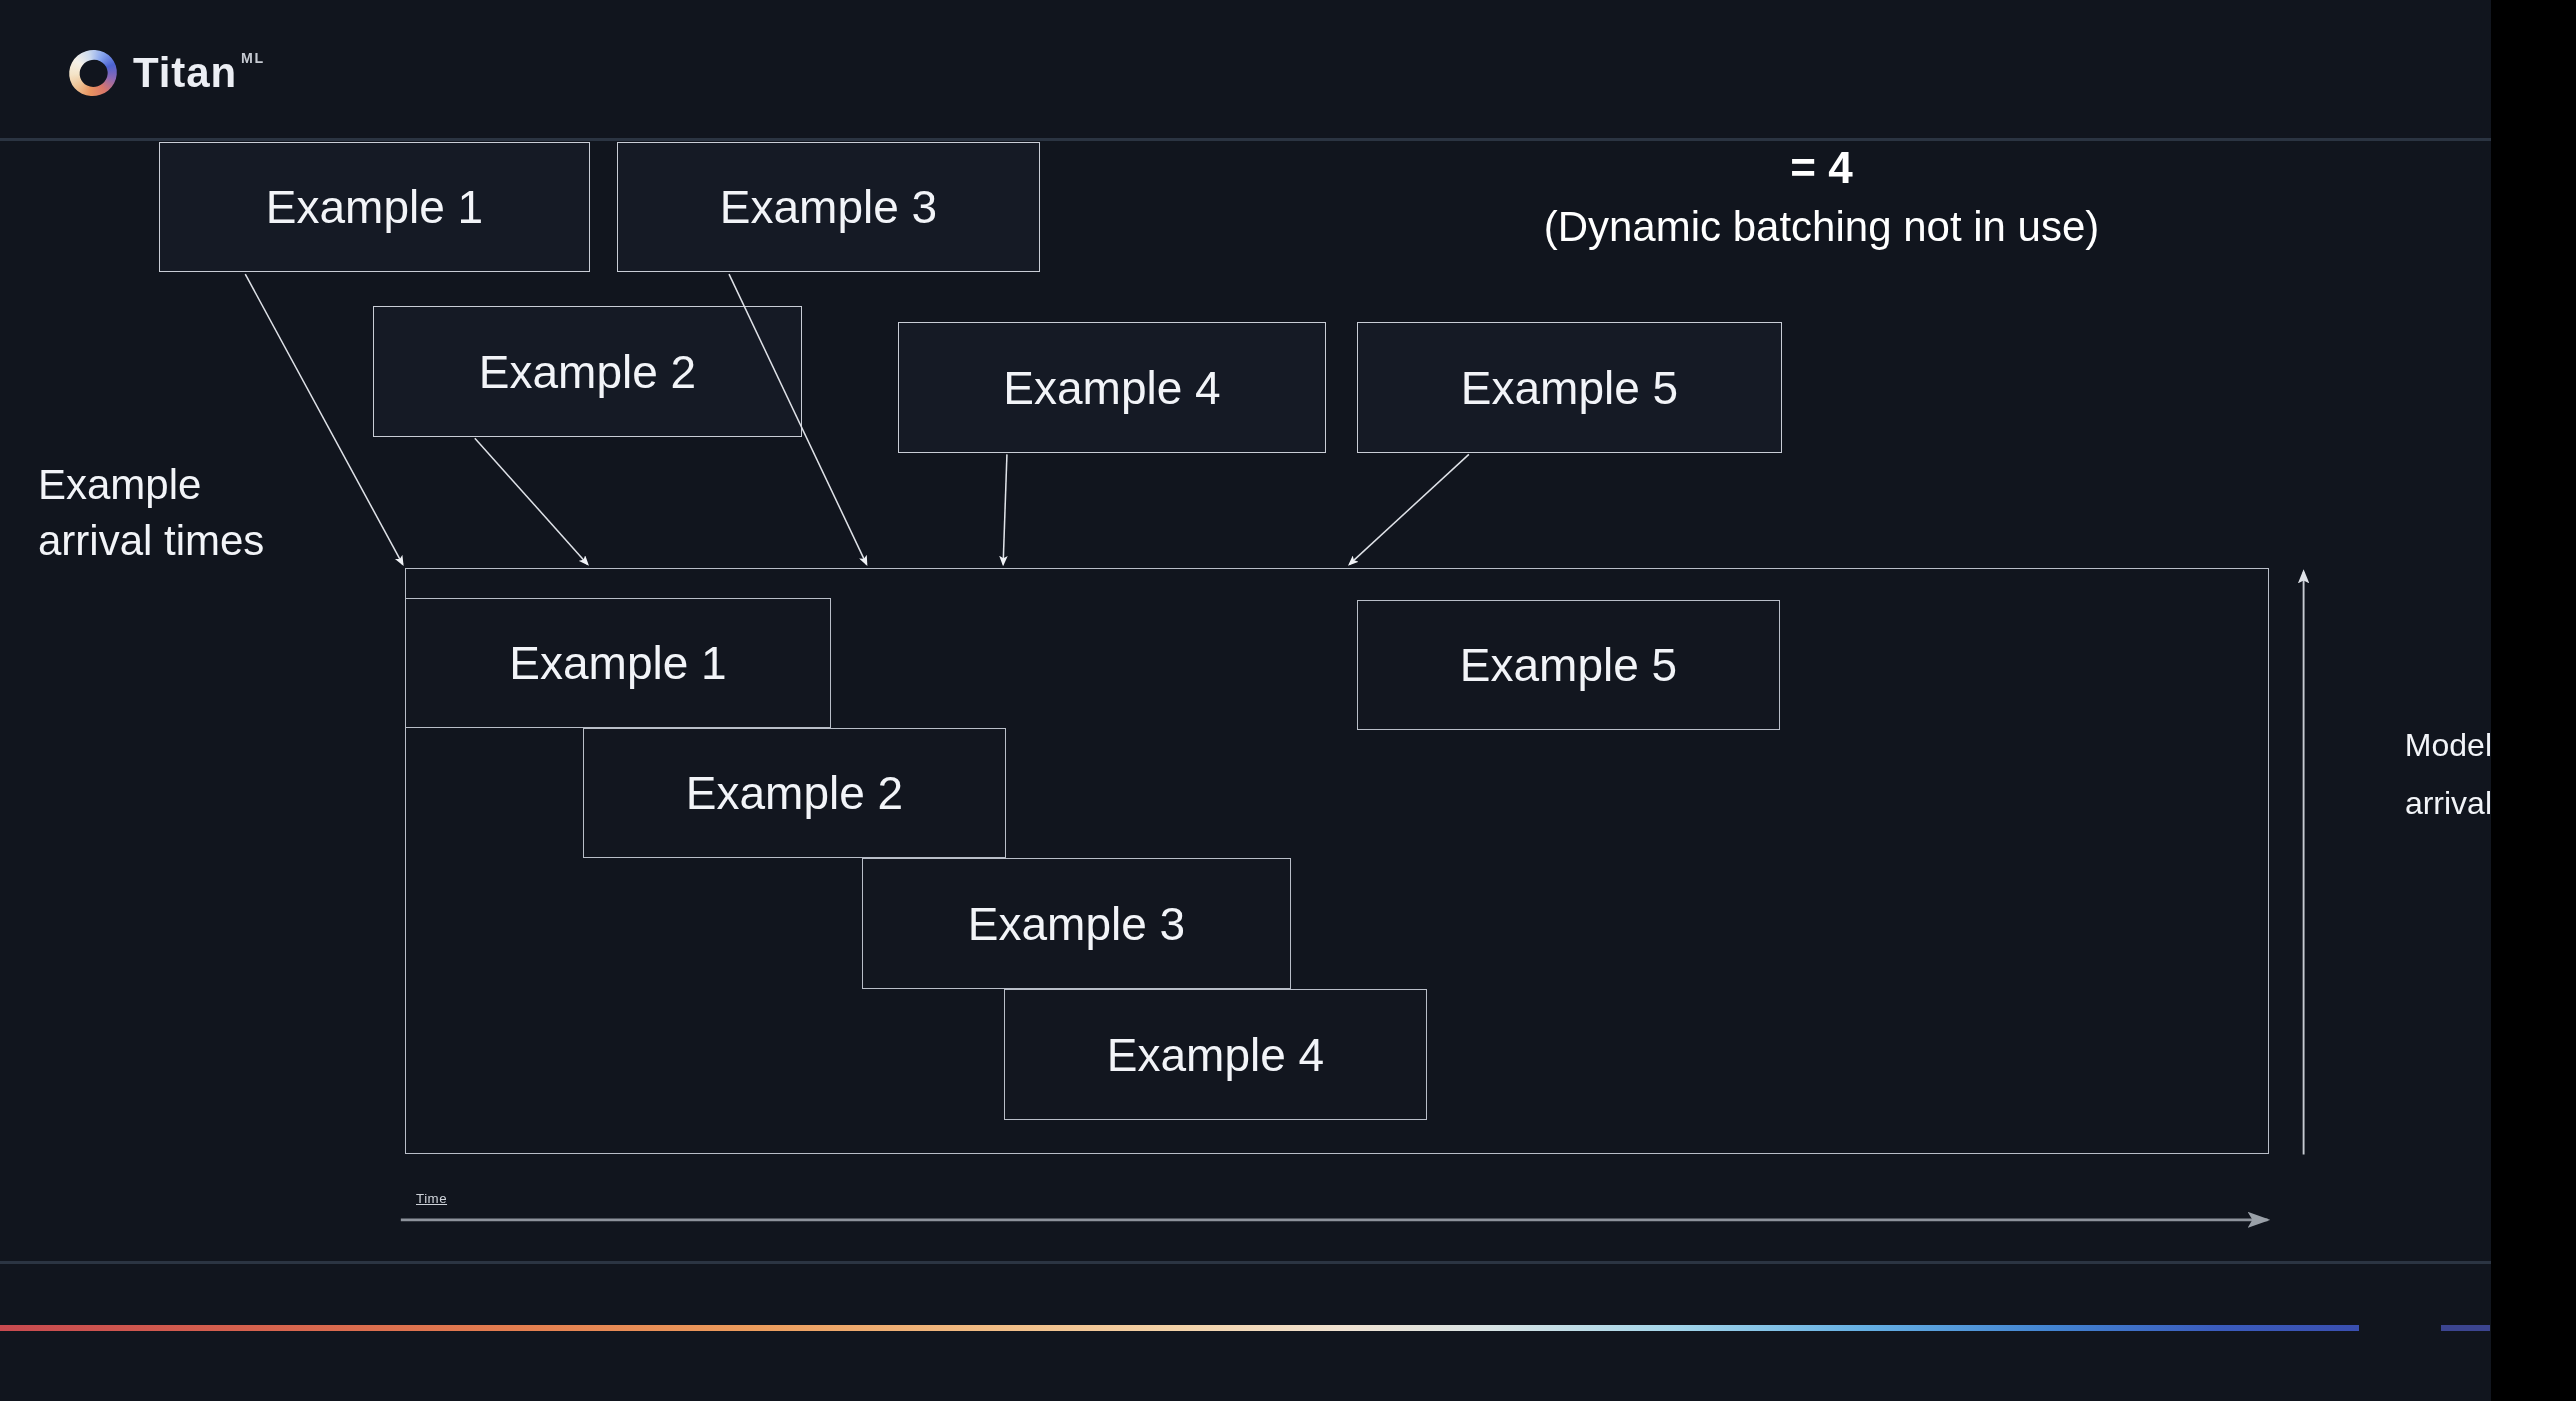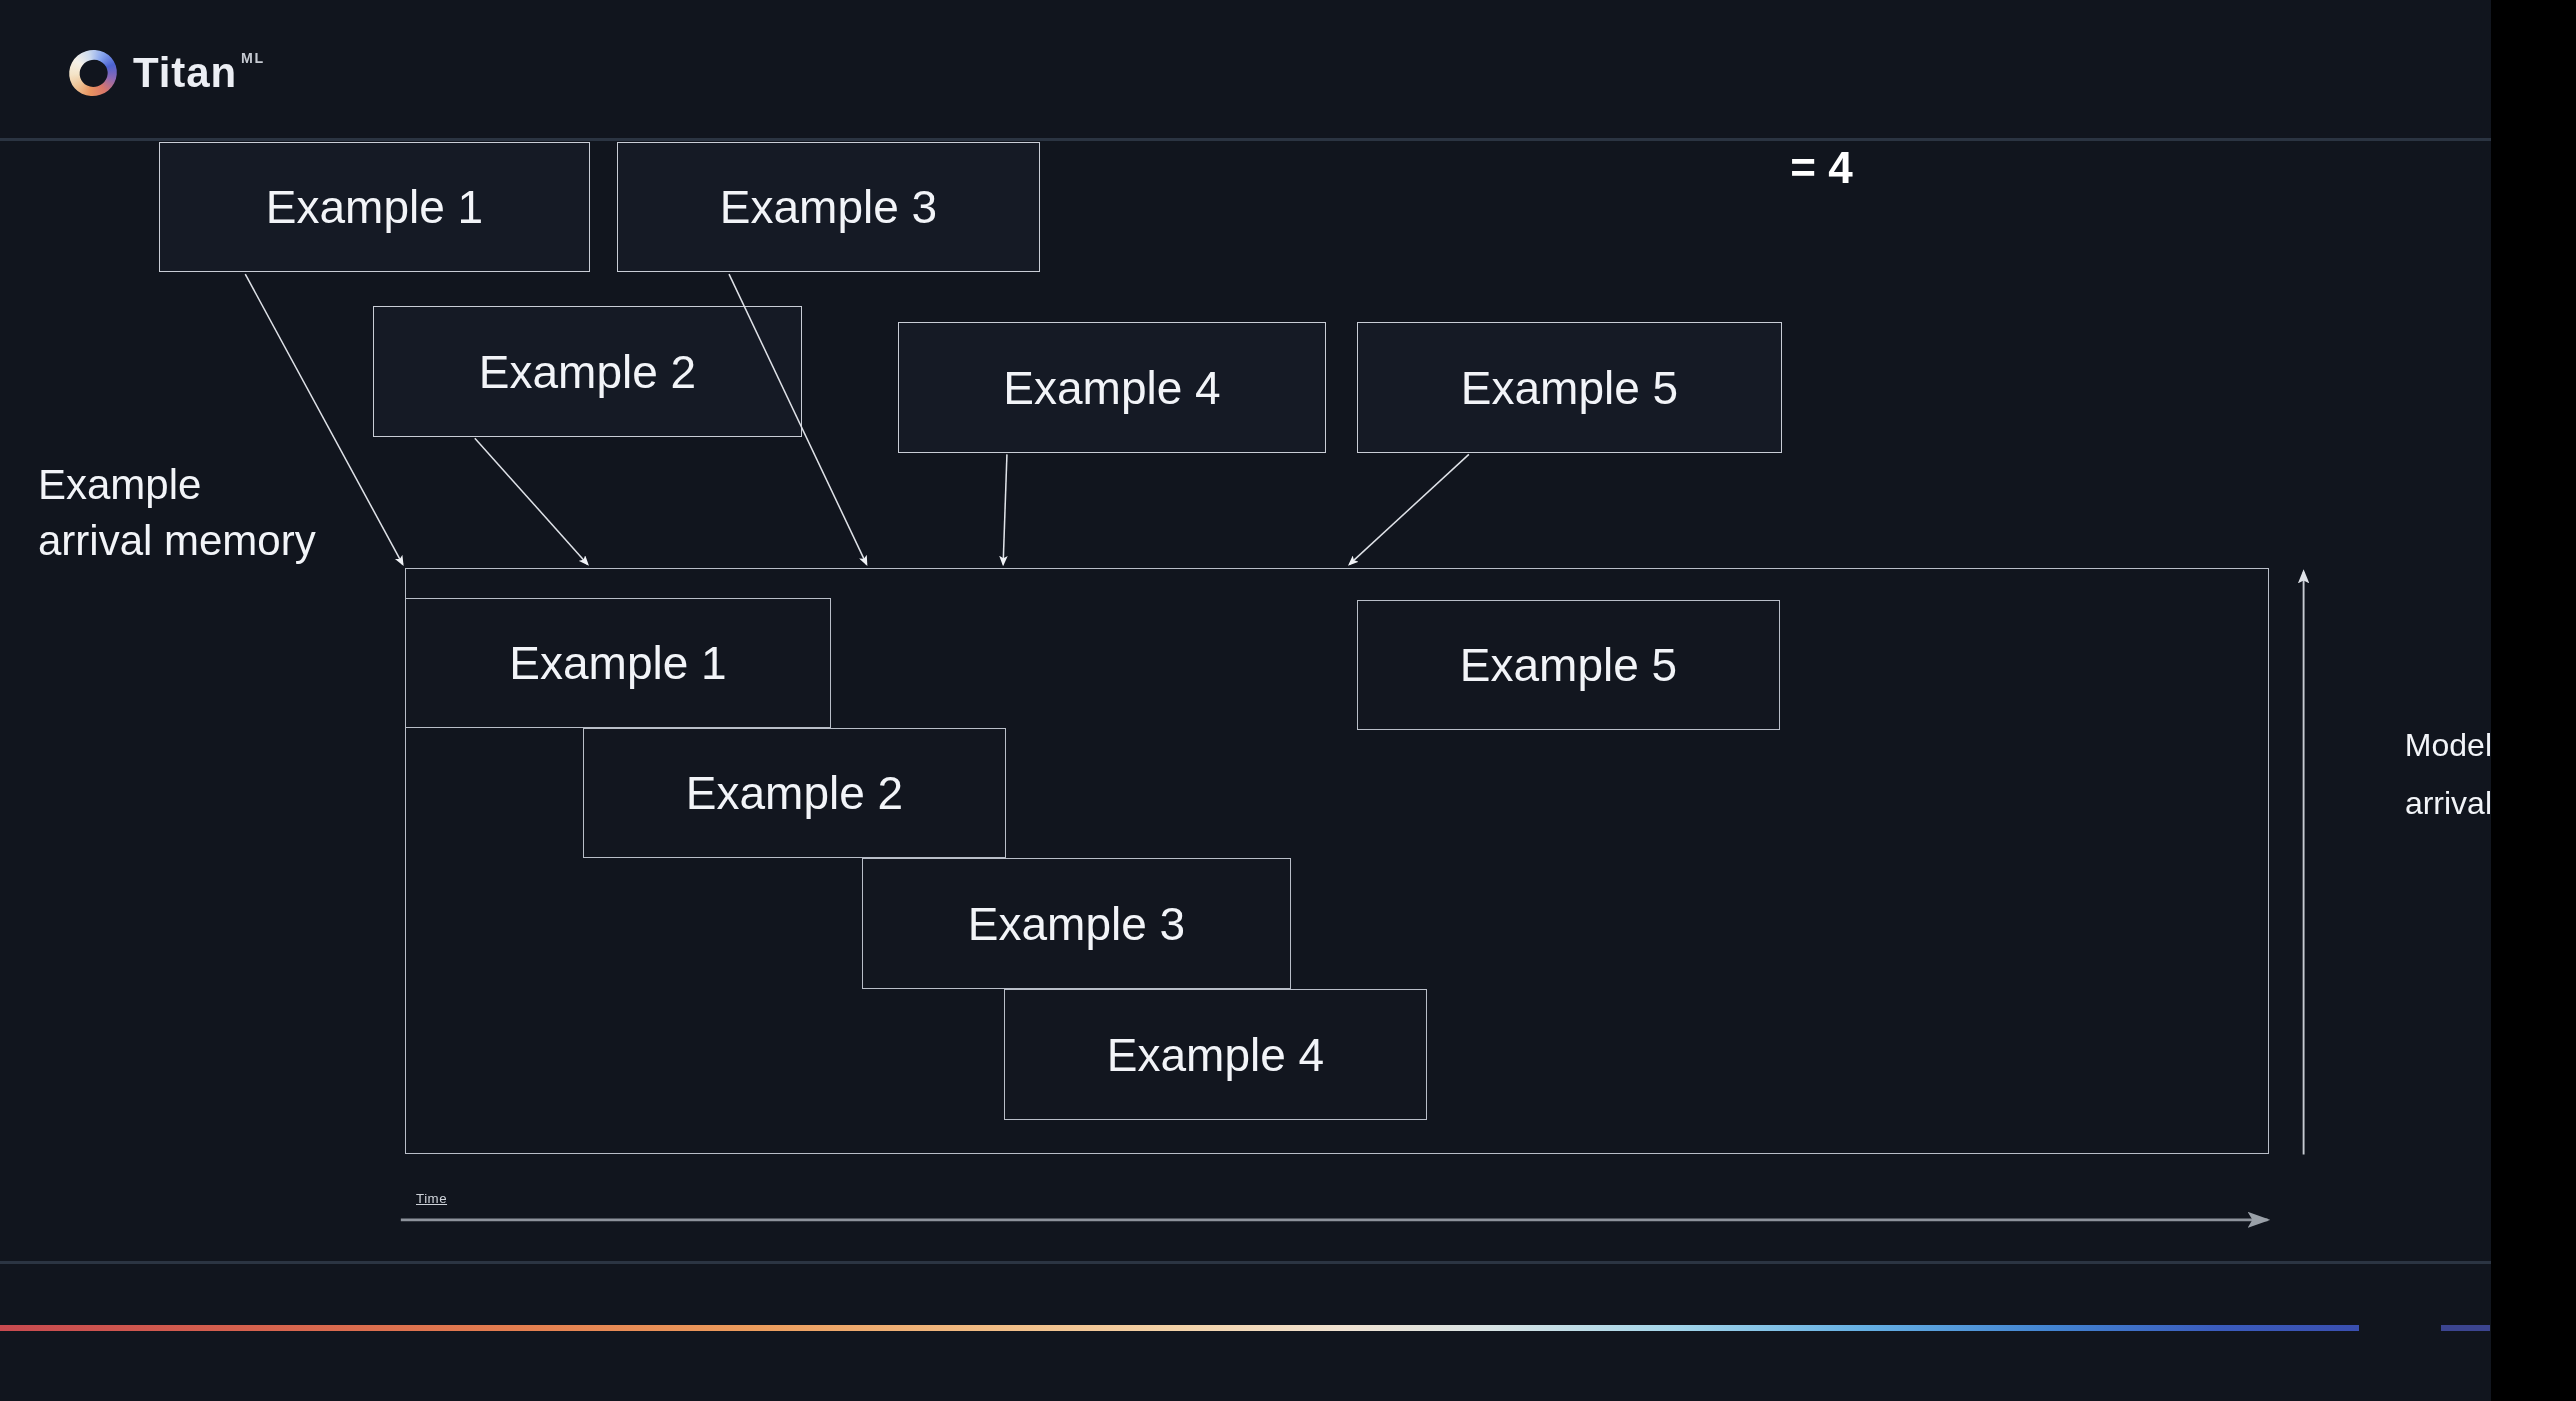--- a/index.html
+++ b/index.html
@@ -66,25 +66,26 @@
     <div class="brand">
       <div class="logo-ring"></div>
       <div class="brand-name">Titan</div>
       <div class="brand-sup">ML</div>
     </div>
   </div>
   <div class="header-divider"></div>
 
   <div class="title-block">
     <div class="title-line">= 4</div>
+    <div class="title-sub">(Dynamic batching not in use)</div>
   </div>
 
   <div class="arrival-label">
     <div>Example</div>
-    <div>arrival memory</div>
+    <div>arrival times</div>
   </div>
 
   <div class="memory-label">
     <div>Model</div>
     <div>arrival</div>
   </div>
 
   <div id="box-layer">
       <div class="memory-container" style="left: 405px; top: 568px; width: 1864px; height: 586px;"></div>
       <div class="box" style="left: 159px; top: 142px; width: 431px; height: 130px;">Example 1</div>

